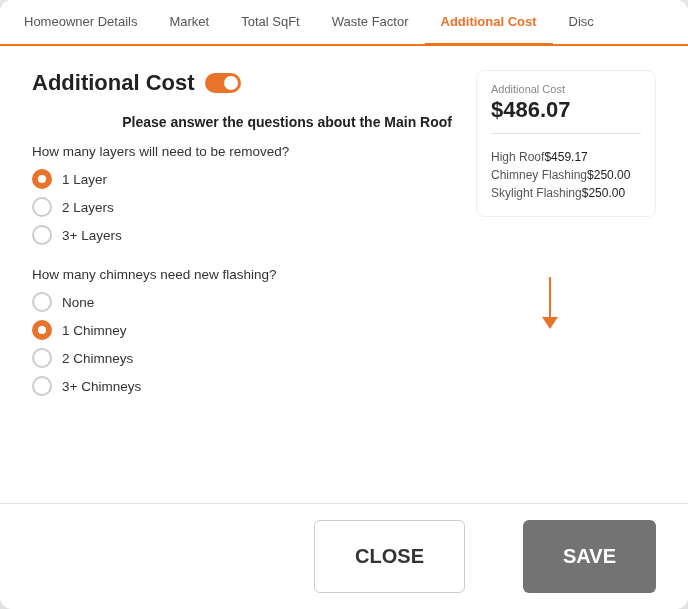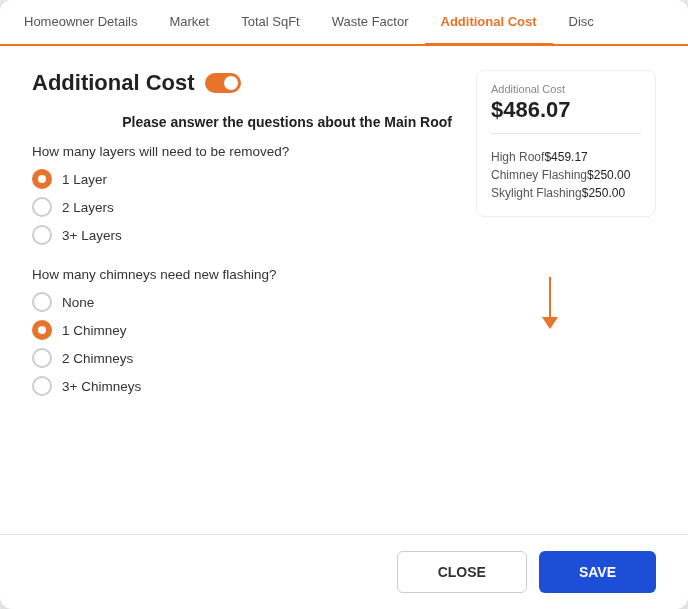--- a/index.html
+++ b/index.html
@@ -192,35 +192,36 @@
     
     .footer {
       border-top: 1px solid #e5e5e5;
       padding: 16px 32px;
       display: flex;
       justify-content: flex-end;
       gap: 12px;
       margin-top: auto;
     }
     .btn {
-      padding: 12px 40px;
+      padding: 24px 40px;
       border-radius: 6px;
-      font-size: 14px;
+      font-size: 20px;
       font-weight: 600;
       cursor: pointer;
       border: none;
     }
     .btn-close {
       background: #fff;
       color: #333;
       border: 1.5px solid #ccc;
     }
     .btn-save {
-      background: #1d4ed8;
+      background: #737373;
       color: #fff;
+      margin-left: 46px;
     }
     .divider {
       border: none;
       border-top: 1px solid #e5e5e5;
       margin: 0 0 16px 0;
     }
   </style>
 </head>
 <body>
 

